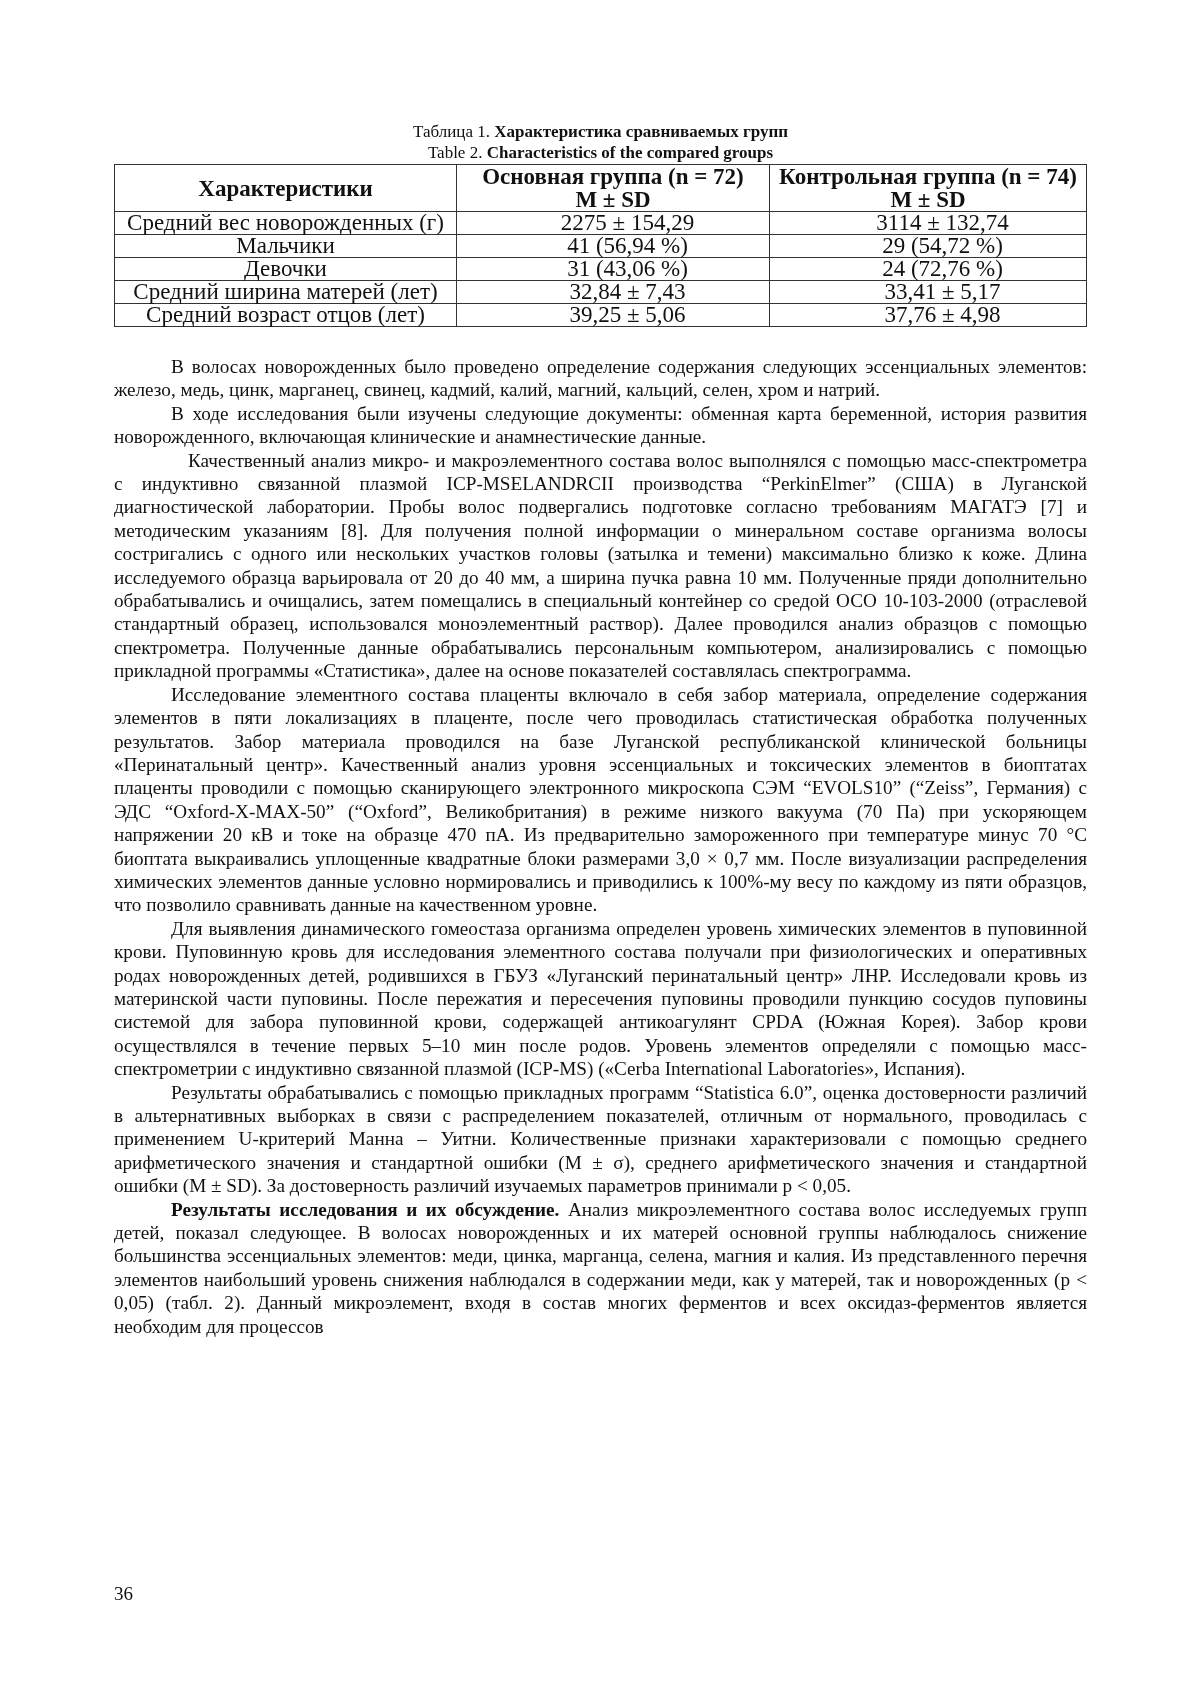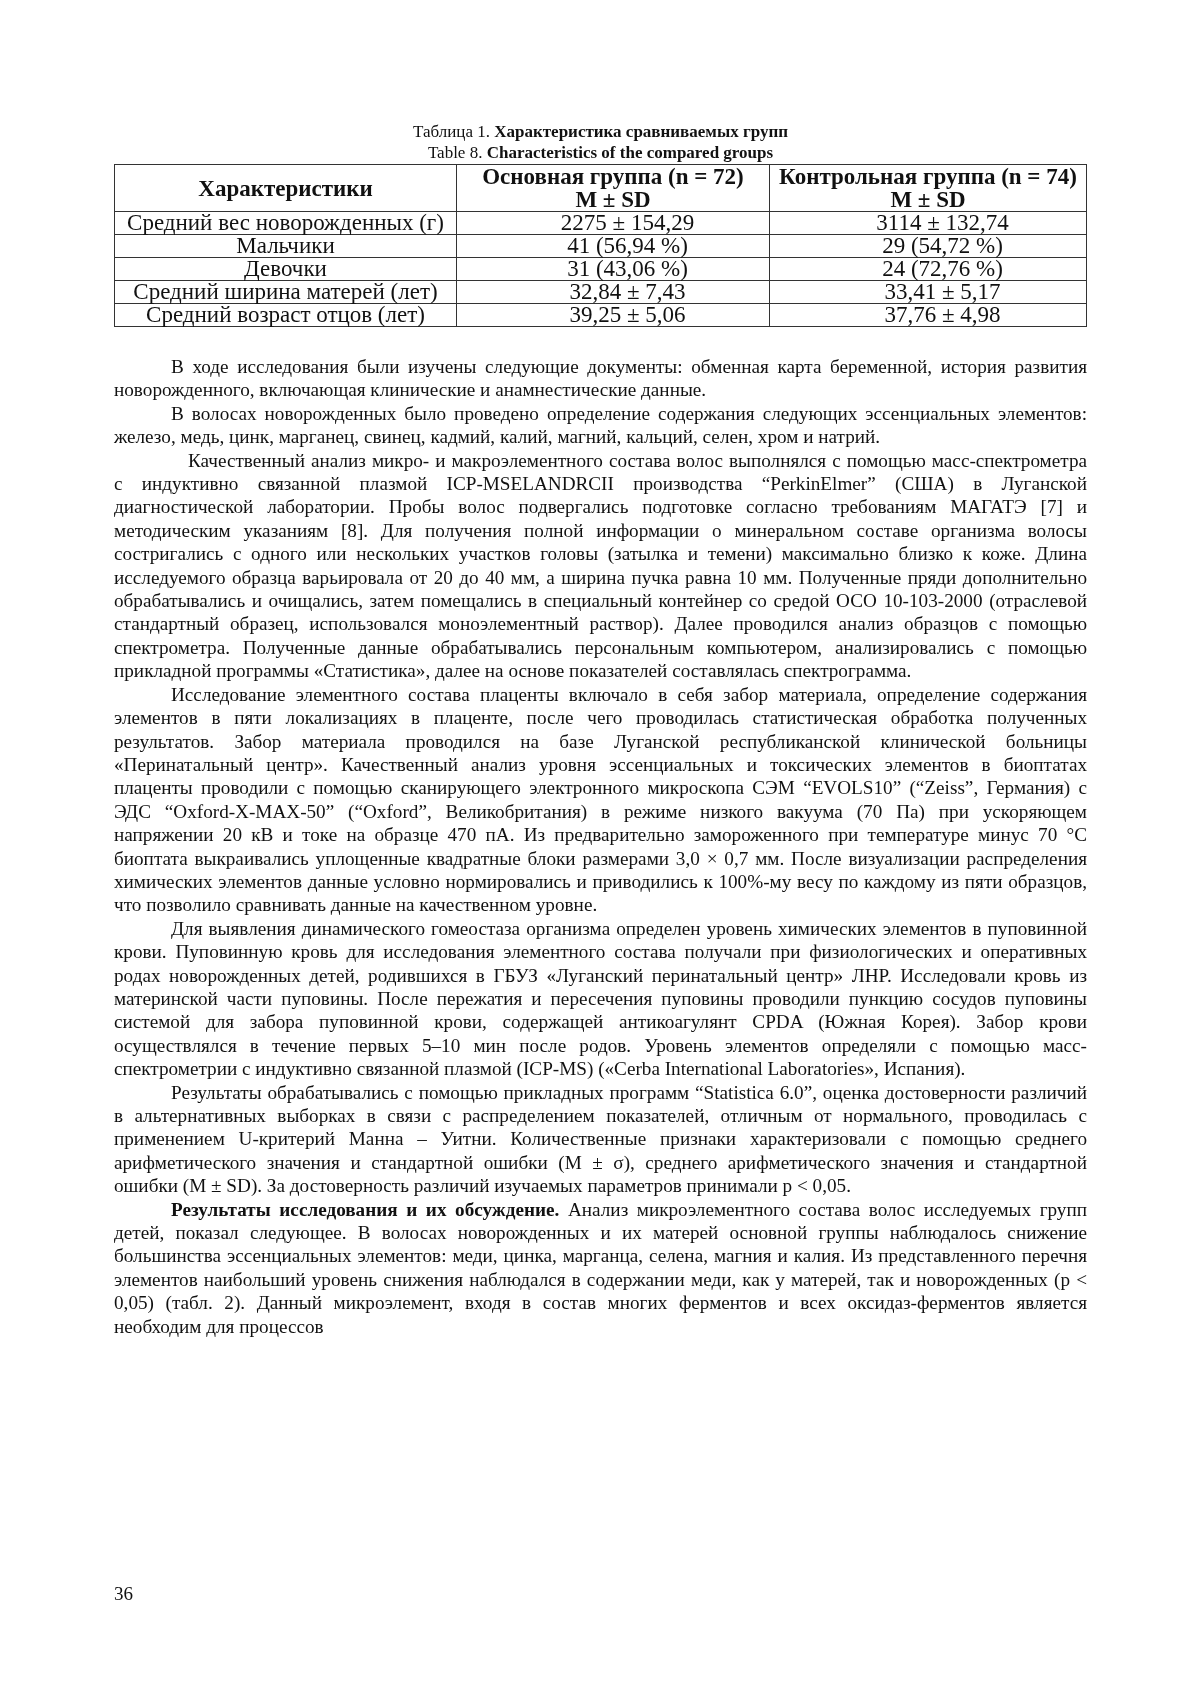--- a/index.html
+++ b/index.html
@@ -22,21 +22,21 @@
   .pagenum { position: absolute; left: 114px; top: 1583px; font-size: 19px; }
 </style>
 </head>
 <body>
 
 <div class="page">
   <div class="caption cap1">
     <span>Таблица 1. </span><b>Характеристика сравниваемых групп</b>
   </div>
   <div class="caption">
-    <span>Table 8. </span><b>Characteristics of the compared groups</b>
+    <span>Table 2. </span><b>Characteristics of the compared groups</b>
   </div>
 
   <table class="tbl">
     <thead>
       <tr>
         <th class="col1">Характеристики</th>
         <th class="col2">
           <div>Основная группа (n = 72)</div>
           <div>M ± SD</div>
         </th>
@@ -69,22 +69,22 @@
       </tr>
       <tr>
         <td class="l">Средний возраст отцов (лет)</td>
         <td class="c">39,25 ± 5,06</td>
         <td class="c">37,76 ± 4,98</td>
       </tr>
     </tbody>
   </table>
 
   <div class="body">
+    <p>В волосах новорожденных было проведено определение содержания следующих эссенциальных элементов: железо, медь, цинк, марганец, свинец, кадмий, калий, магний, кальций, селен, хром и натрий.</p>
     <p>В ходе исследования были изучены следующие документы: обменная карта беременной, история развития новорожденного, включающая клинические и анамнестические данные.</p>
-    <p>В волосах новорожденных было проведено определение содержания следующих эссенциальных элементов: железо, медь, цинк, марганец, свинец, кадмий, калий, магний, кальций, селен, хром и натрий.</p>
     <p class="ind2">Качественный анализ микро- и макроэлементного состава волос выполнялся с помощью масс-спектрометра с индуктивно связанной плазмой ICP-MSELANDRCII производства “PerkinElmer” (США) в Луганской диагностической лаборатории. Пробы волос подвергались подготовке согласно требованиям МАГАТЭ [7] и методическим указаниям [8]. Для получения полной информации о минеральном составе организма волосы состригались с одного или нескольких участков головы (затылка и темени) максимально близко к коже. Длина исследуемого образца варьировала от 20 до 40 мм, а ширина пучка равна 10 мм. Полученные пряди дополнительно обрабатывались и очищались, затем помещались в специальный контейнер со средой ОСО 10-103-2000 (отраслевой стандартный образец, использовался моноэлементный раствор). Далее проводился анализ образцов с помощью спектрометра. Полученные данные обрабатывались персональным компьютером, анализировались с помощью прикладной программы «Статистика», далее на основе показателей составлялась спектрограмма.</p>
     <p>Исследование элементного состава плаценты включало в себя забор материала, определение содержания элементов в пяти локализациях в плаценте, после чего проводилась статистическая обработка полученных результатов. Забор материала проводился на базе Луганской республиканской клинической больницы «Перинатальный центр». Качественный анализ уровня эссенциальных и токсических элементов в биоптатах плаценты проводили с помощью сканирующего электронного микроскопа СЭМ “EVOLS10” (“Zeiss”, Германия) с ЭДС “Oxford-X-MAX-50” (“Oxford”, Великобритания) в режиме низкого вакуума (70 Па) при ускоряющем напряжении 20 кВ и токе на образце 470 пА. Из предварительно замороженного при температуре минус 70 °C биоптата выкраивались уплощенные квадратные блоки размерами 3,0 × 0,7 мм. После визуализации распределения химических элементов данные условно нормировались и приводились к 100%-му весу по каждому из пяти образцов, что позволило сравнивать данные на качественном уровне.</p>
     <p>Для выявления динамического гомеостаза организма определен уровень химических элементов в пуповинной крови. Пуповинную кровь для исследования элементного состава получали при физиологических и оперативных родах новорожденных детей, родившихся в ГБУЗ «Луганский перинатальный центр» ЛНР. Исследовали кровь из материнской части пуповины. После пережатия и пересечения пуповины проводили пункцию сосудов пуповины системой для забора пуповинной крови, содержащей антикоагулянт CPDA (Южная Корея). Забор крови осуществлялся в течение первых 5–10 мин после родов. Уровень элементов определяли с помощью масс-спектрометрии с индуктивно связанной плазмой (ICP-MS) («Cerba International Laboratories», Испания).</p>
     <p>Результаты обрабатывались с помощью прикладных программ “Statistica 6.0”, оценка достоверности различий в альтернативных выборках в связи с распределением показателей, отличным от нормального, проводилась с применением U-критерий Манна – Уитни. Количественные признаки характеризовали с помощью среднего арифметического значения и стандартной ошибки (M ± σ), среднего арифметического значения и стандартной ошибки (M ± SD). За достоверность различий изучаемых параметров принимали p &lt; 0,05.</p>
     <p><b>Результаты исследования и их обсуждение.</b><span> Анализ микроэлементного состава волос исследуемых групп детей, показал следующее. В волосах новорожденных и их матерей основной группы наблюдалось снижение большинства эссенциальных элементов: меди, цинка, марганца, селена, магния и калия. Из представленного перечня элементов наибольший уровень снижения наблюдался в содержании меди, как у матерей, так и новорожденных (p &lt; 0,05) (табл. 2). Данный микроэлемент, входя в состав многих ферментов и всех оксидаз-ферментов является необходим для процессов</span></p>
   </div>
 </div>
 
 <div class="pagenum">36</div>
 

